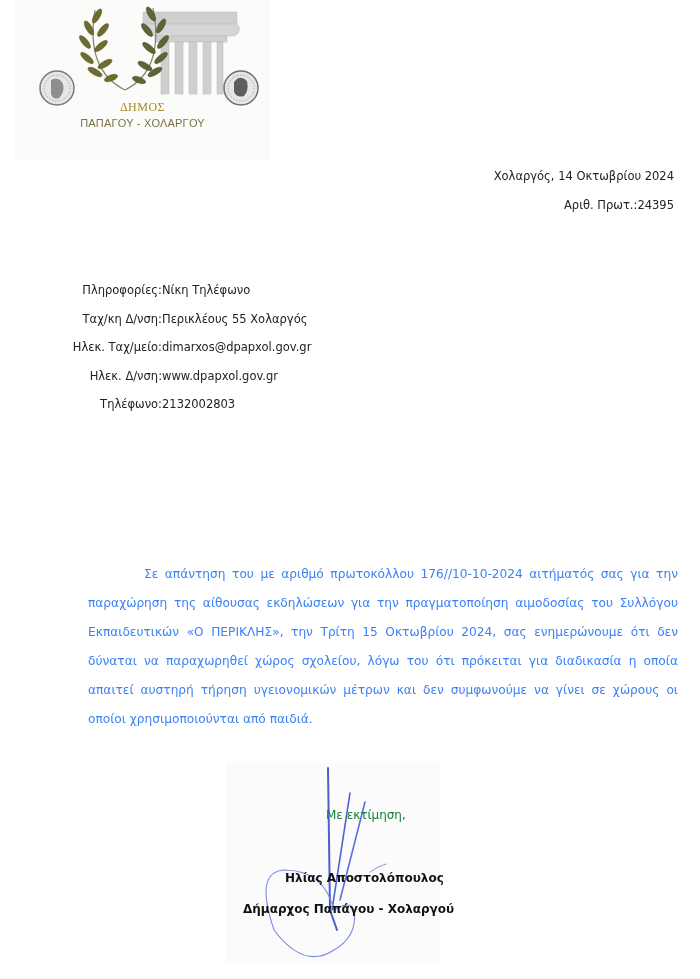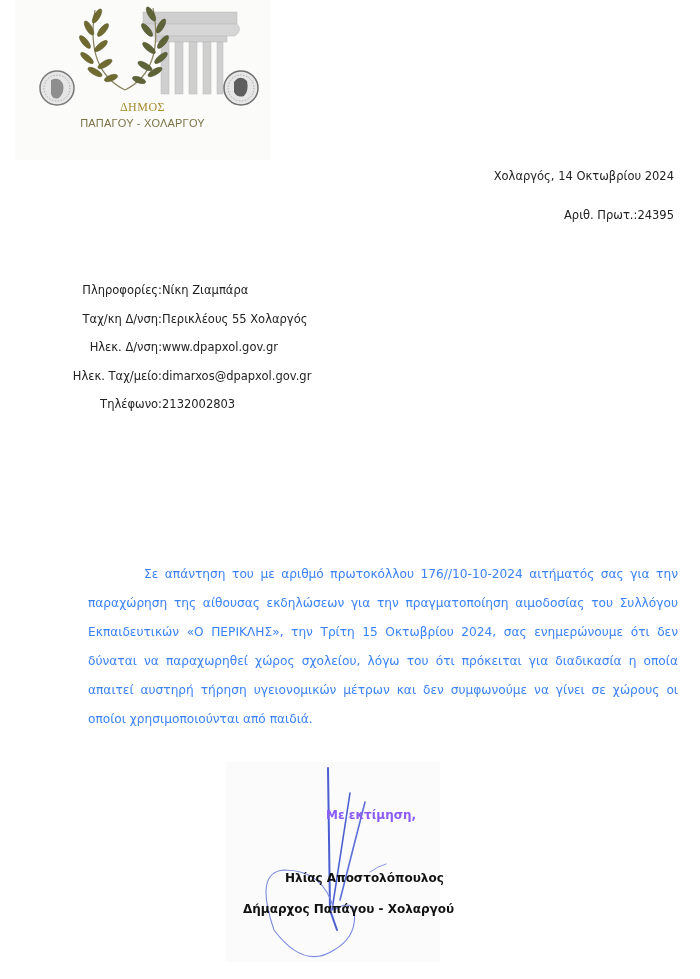--- a/index.html
+++ b/index.html
@@ -45,21 +45,21 @@
       letter-spacing: 0.2px;
     }
     .meta {
       position: absolute;
       right: 26px;
       text-align: right;
       font-size: 11.5px;
       color: #222;
     }
     .meta.date { top: 169px; }
-    .meta.protocol { top: 208px; }
+    .meta.protocol { top: 198px; }
 
     .info {
       position: absolute;
       left: 34px;
       top: 283px;
       font-size: 11.5px;
       color: #222;
     }
     .info-row {
       display: flex;
@@ -89,22 +89,22 @@
       width: 214px;
       height: 200px;
       background: #fbfbfb;
     }
     .sig-svg { position: absolute; left: 220px; top: 760px; }
     .closing {
       position: absolute;
       left: 326px;
       top: 808px;
       font-size: 12px;
-      font-weight: bold;
-      color: #8b5cf6;
+      font-weight: normal;
+      color: #15803d;
     }
     .signer {
       position: absolute;
       left: 285px;
       top: 871px;
       font-size: 12px;
       font-weight: bold;
       color: #111;
       text-align: center;
     }
@@ -174,33 +174,33 @@
   <div class="logo-dimos">ΔΗΜΟΣ</div>
   <div class="logo-name">ΠΑΠΑΓΟΥ - ΧΟΛΑΡΓΟΥ</div>
 </div>
 
 <div class="meta date">Χολαργός, 14 Οκτωβρίου 2024</div>
 <div class="meta protocol">Αριθ. Πρωτ.:24395</div>
 
 <div class="info">
   <div class="info-row">
     <span class="info-label">Πληροφορίες:</span>
-    <span class="info-value">Νίκη Ζιαμπάρα</span>
+    <span class="info-value">Νίκη Τηλέφωνο</span>
   </div>
   <div class="info-row">
     <span class="info-label">Ταχ/κη Δ/νση:</span>
     <span class="info-value">Περικλέους 55 Χολαργός</span>
   </div>
   <div class="info-row">
+    <span class="info-label">Ηλεκ. Ταχ/μείο:</span>
+    <span class="info-value">dimarxos@dpapxol.gov.gr</span>
+  </div>
+  <div class="info-row">
     <span class="info-label">Ηλεκ. Δ/νση:</span>
     <span class="info-value">www.dpapxol.gov.gr</span>
-  </div>
-  <div class="info-row">
-    <span class="info-label">Ηλεκ. Ταχ/μείο:</span>
-    <span class="info-value">dimarxos@dpapxol.gov.gr</span>
   </div>
   <div class="info-row">
     <span class="info-label">Τηλέφωνο:</span>
     <span class="info-value">2132002803</span>
   </div>
 </div>
 
 <div class="body-text">Σε απάντηση του με αριθμό πρωτοκόλλου 176//10-10-2024 αιτήματός σας για την παραχώρηση της αίθουσας εκδηλώσεων για την πραγματοποίηση αιμοδοσίας του Συλλόγου Εκπαιδευτικών «Ο ΠΕΡΙΚΛΗΣ», την Τρίτη 15 Οκτωβρίου 2024, σας ενημερώνουμε ότι δεν δύναται να παραχωρηθεί χώρος σχολείου, λόγω του ότι πρόκειται για διαδικασία η οποία απαιτεί αυστηρή τήρηση υγειονομικών μέτρων και δεν συμφωνούμε να γίνει σε χώρους οι οποίοι χρησιμοποιούνται από παιδιά.</div>
 
 <div class="sig-patch"></div>

